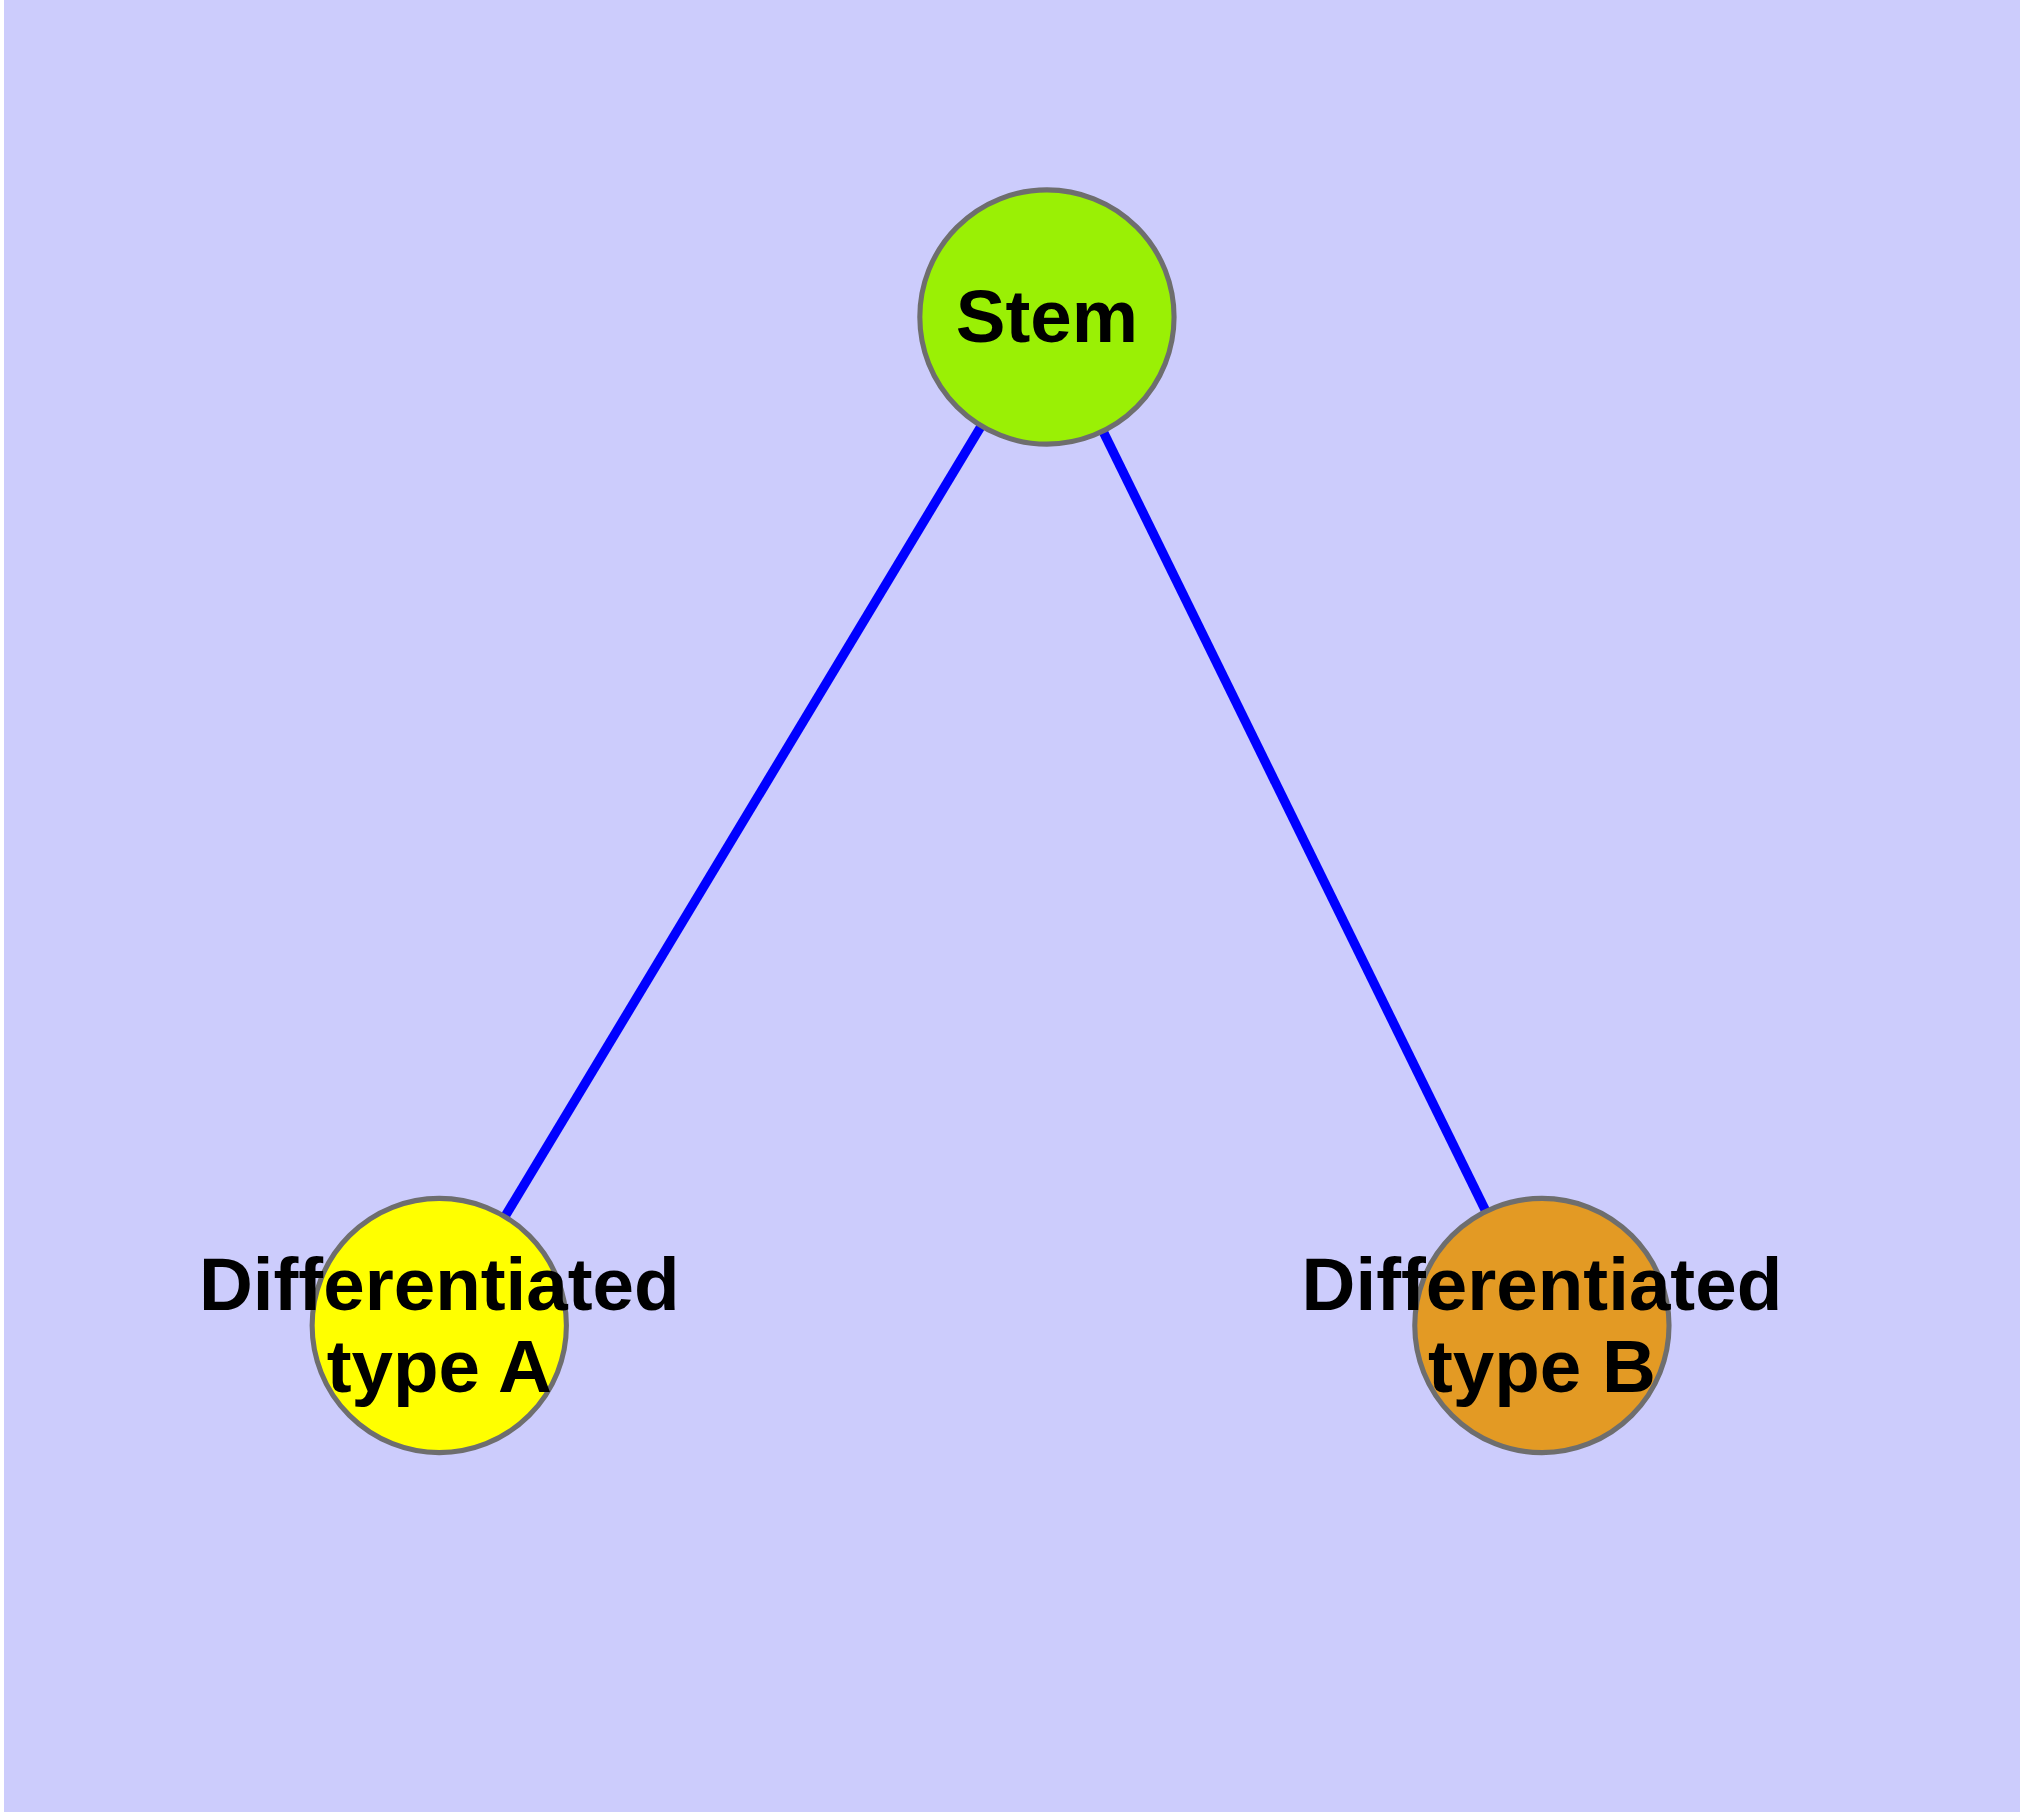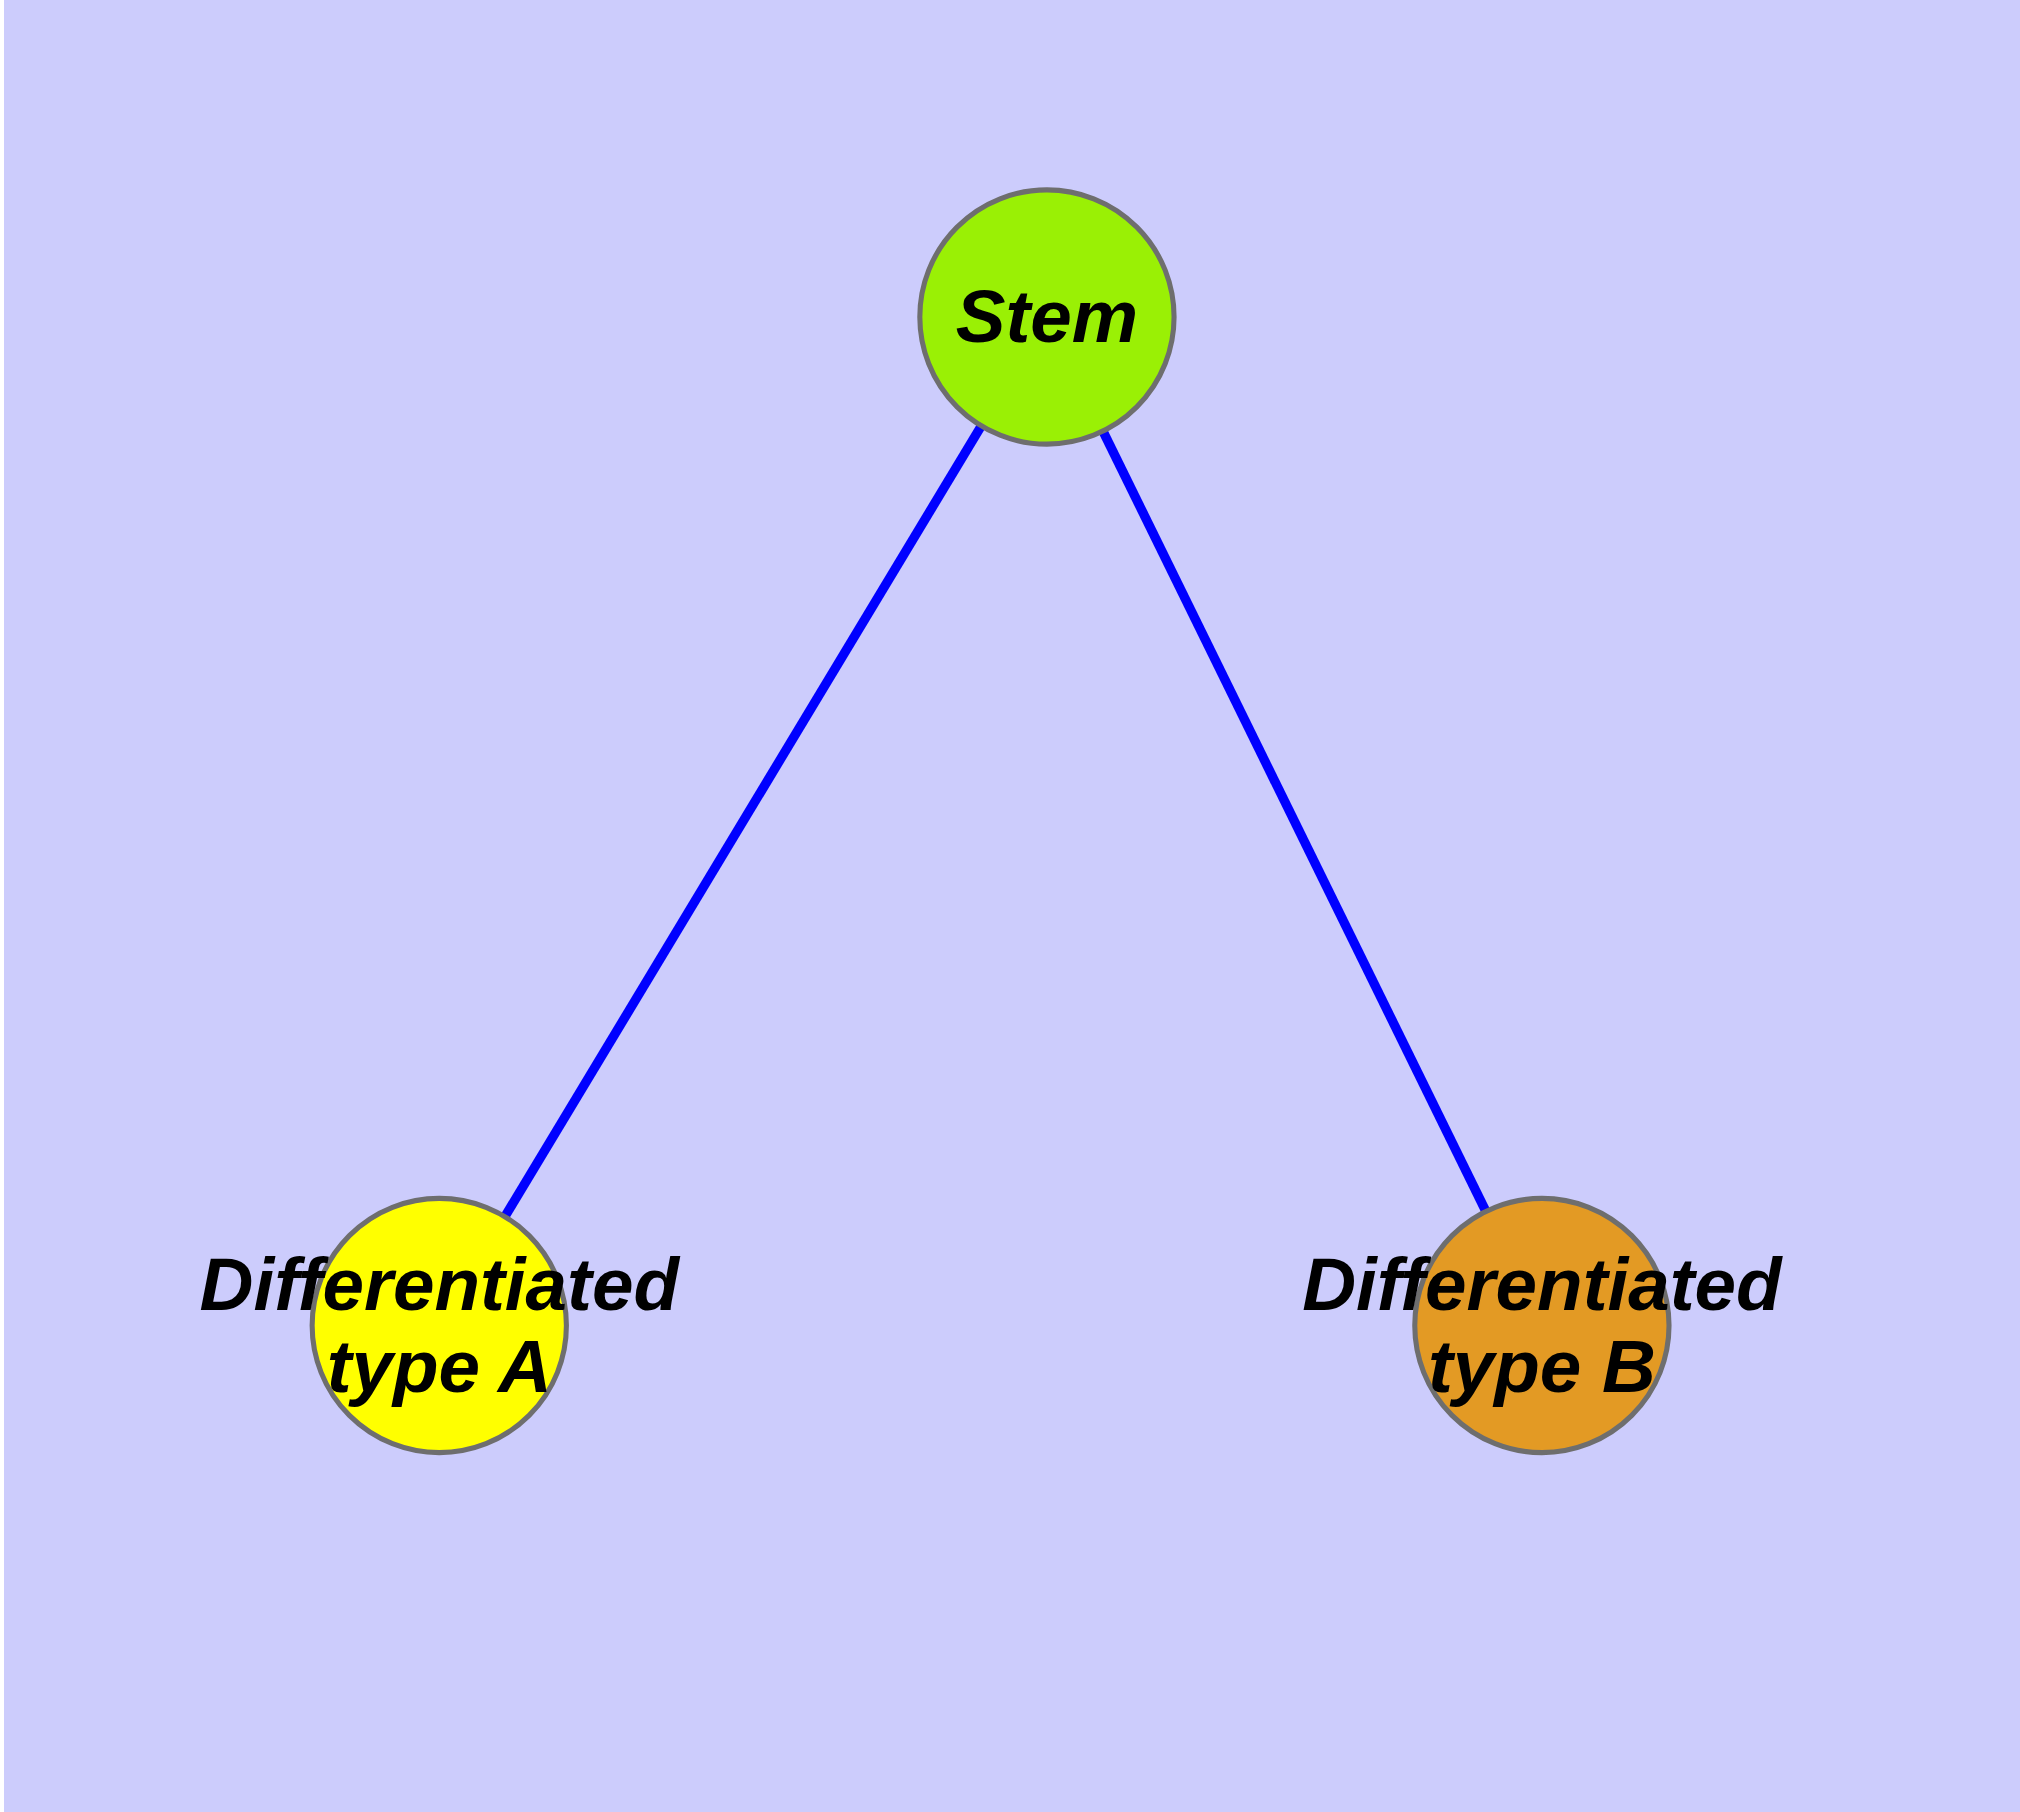--- a/index.html
+++ b/index.html
@@ -10,21 +10,20 @@
   }
   body {
     font-family: "Liberation Sans", sans-serif;
   }
   #canvas {
     position: relative;
     width: 2021px;
     height: 1812px;
     background: #ffffff;
     overflow: hidden;
-    font-style: italic;
   }
   #plot-area {
     position: absolute;
     left: 4.2px;
     top: 0px;
     width: 2016px;
     height: 1812px;
     background: #ccccfc;
   }
   #graph-svg {

